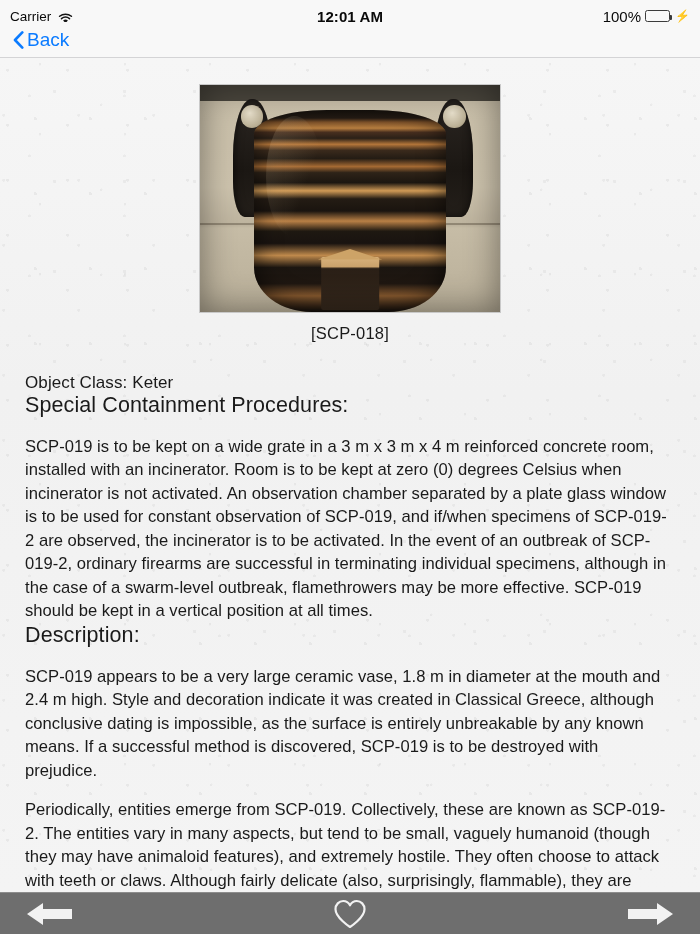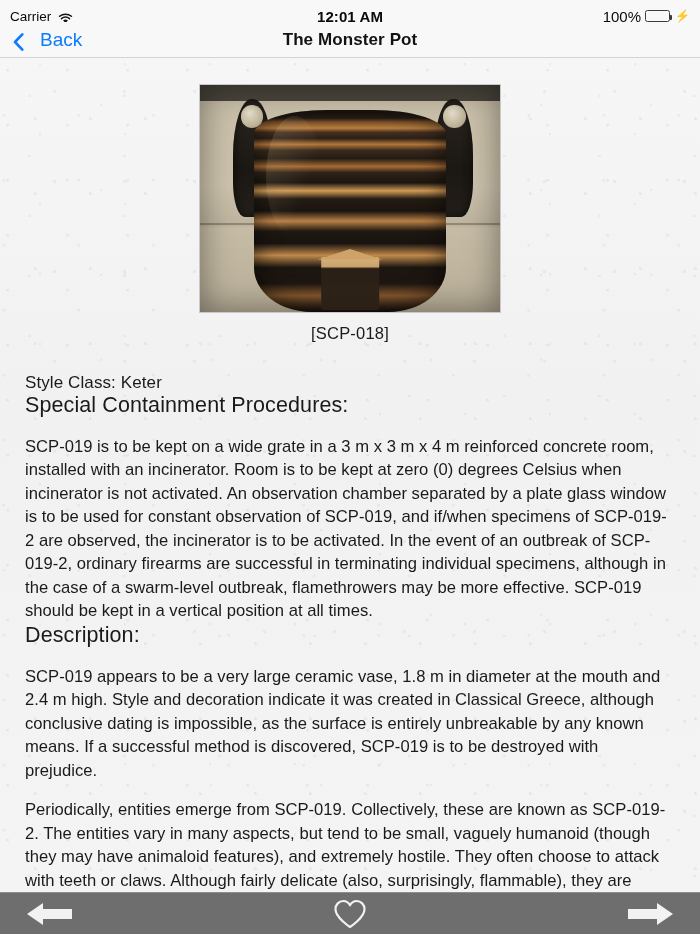--- a/index.html
+++ b/index.html
@@ -35,21 +35,21 @@
   }
   .bolt{ font-size:12px; color:#1a1a1a; margin-left:1px; }
 
   
   .nav-bar{
     position:absolute; top:22px; left:0; width:700px; height:36px;
     background:#f8f8f8; border-bottom:1px solid #d4d4d6;
     display:flex; align-items:center;
   }
   .back-btn{
-    display:flex; align-items:flex-end; gap:16px;
+    display:flex; align-items:center; gap:3px;
     margin-left:13px; color:#0b7bff; font-size:19px; cursor:pointer;
     background:none; border:none; font-family:inherit;
   }
   .chev{ display:inline-block; width:11px; height:18px; }
   .nav-title{
     position:absolute; left:0; right:0; text-align:center;
     font-size:17px; font-weight:700; color:#121212; letter-spacing:.1px;
     pointer-events:none;
   }
 
@@ -185,42 +185,41 @@
 
   <div class="nav-bar">
     <button class="back-btn">
       <span class="chev">
         <svg viewBox="0 0 11 18" width="11" height="18" aria-hidden="true">
           <path d="M9.3 1.4 L2 9 l7.3 7.6" stroke="#0b7bff" stroke-width="2.6" fill="none" stroke-linecap="round" stroke-linejoin="round"></path>
         </svg>
       </span>
       <span>Back</span>
     </button>
-    <div class="nav-title">The Monster Pot</div>
   </div>
 
   <div class="content">
 
     <div class="figure">
       <div class="photo">
         <div class="wall"></div>
         <div class="handle l"></div>
         <div class="handle r"></div>
         <div class="vase">
           <div class="shrine"></div>
         </div>
         <div class="medallion l"></div>
         <div class="medallion r"></div>
         <div class="vig"></div>
       </div>
       <div class="caption">[SCP-018]</div>
     </div>
 
     <div class="body-wrap">
-      <div class="obj-class">Style Class: Keter</div>
+      <div class="obj-class">Object Class: Keter</div>
 
       <h2 class="section-head">Special Containment Procedures:</h2>
       <p class="para">SCP-019 is to be kept on a wide grate in a 3 m x 3 m x 4 m reinforced concrete room, installed with an incinerator. Room is to be kept at zero (0) degrees Celsius when incinerator is not activated. An observation chamber separated by a plate glass window is to be used for constant observation of SCP-019, and if/when specimens of SCP-019-2 are observed, the incinerator is to be activated. In the event of an outbreak of SCP-019-2, ordinary firearms are successful in terminating individual specimens, although in the case of a swarm-level outbreak, flamethrowers may be more effective. SCP-019 should be kept in a vertical position at all times.</p>
 
       <h2 class="section-head">Description:</h2>
       <p class="para">SCP-019 appears to be a very large ceramic vase, 1.8 m in diameter at the mouth and 2.4 m high. Style and decoration indicate it was created in Classical Greece, although conclusive dating is impossible, as the surface is entirely unbreakable by any known means. If a successful method is discovered, SCP-019 is to be destroyed with prejudice.</p>
       <p class="para tight">Periodically, entities emerge from SCP-019. Collectively, these are known as SCP-019-2. The entities vary in many aspects, but tend to be small, vaguely humanoid (though they may have animaloid features), and extremely hostile. They often choose to attack with teeth or claws. Although fairly delicate (also, surprisingly, flammable), they are reasonably strong and pose a considerable threat in large numbers.</p>
 
     </div>
   </div>

